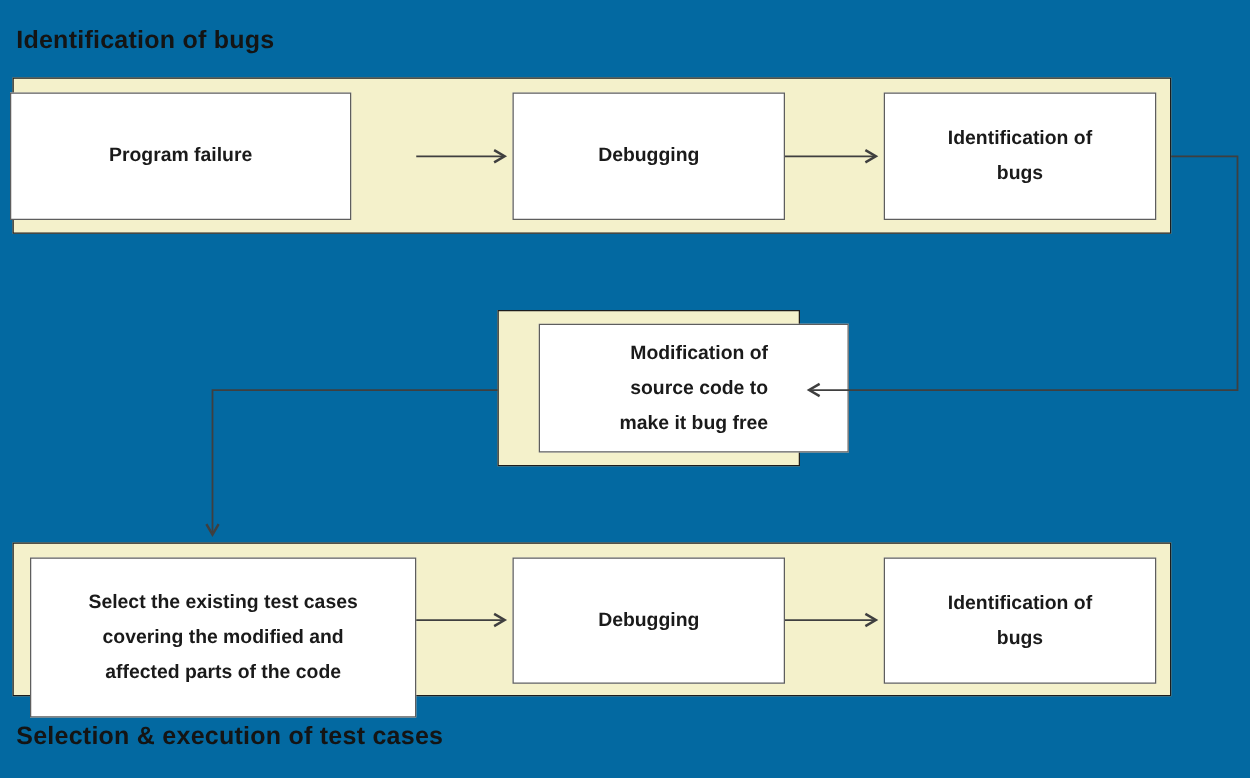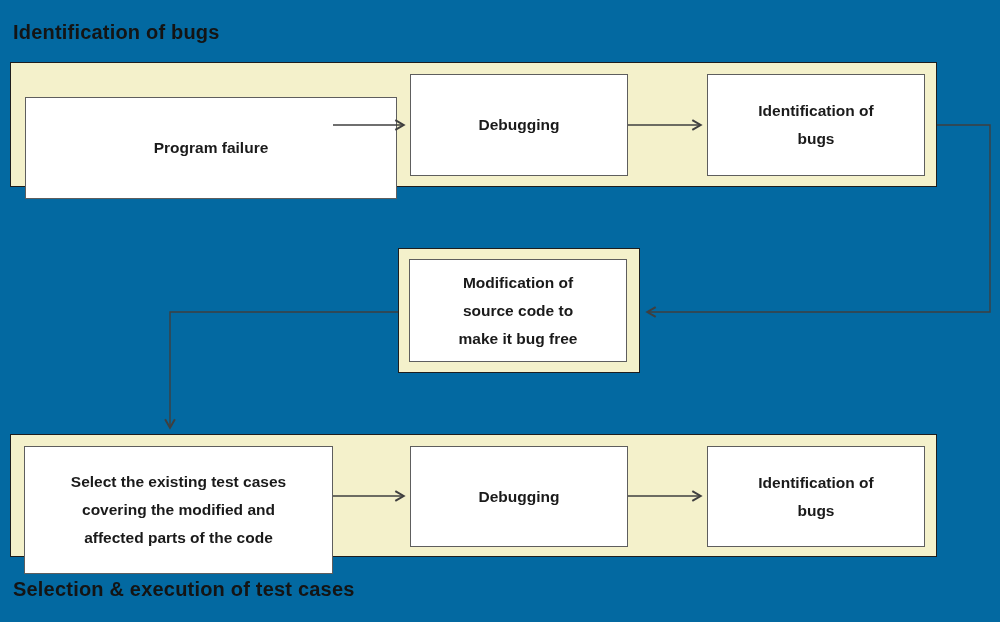--- a/index.html
+++ b/index.html
@@ -44,31 +44,31 @@
     align-items: center;
     justify-content: center;
     text-align: center;
     font-size: 15.5px;
     font-weight: 600;
     line-height: 28px;
     color: #1a1a1a;
   }
   .node .box-label { white-space: pre-line; }
 
-  #node-program-failure { left: 25px;  top: 74px;  width: 372px; height: 102px; margin-top: 23px; }
+  #node-program-failure { left: 8px;  top: 74px;  width: 273px; height: 102px; }
   #node-debugging-1     { left: 410px; top: 74px;  width: 218px; height: 102px; }
   #node-ident-bugs-1    { left: 707px; top: 74px;  width: 218px; height: 102px; }
 
   .mod-outer {
     position: absolute;
     left: 398px; top: 248px; width: 242px; height: 125px;
     background: #f4f1cb;
     border: 1.5px solid #1e1e1e;
   }
-  #node-modification { left: 409px; top: 259px; width: 218px; height: 103px; }
+  #node-modification { left: 431px; top: 259px; width: 248px; height: 103px; text-align: right; }
 
   #node-select-cases { left: 24px;  top: 446px; width: 309px; height: 128px; }
   #node-debugging-2  { left: 410px; top: 446px; width: 218px; height: 101px; }
   #node-ident-bugs-2 { left: 707px; top: 446px; width: 218px; height: 101px; }
 
   svg.connectors {
     position: absolute;
     left: 0; top: 0;
     width: 1000px; height: 622px;
     pointer-events: none;

